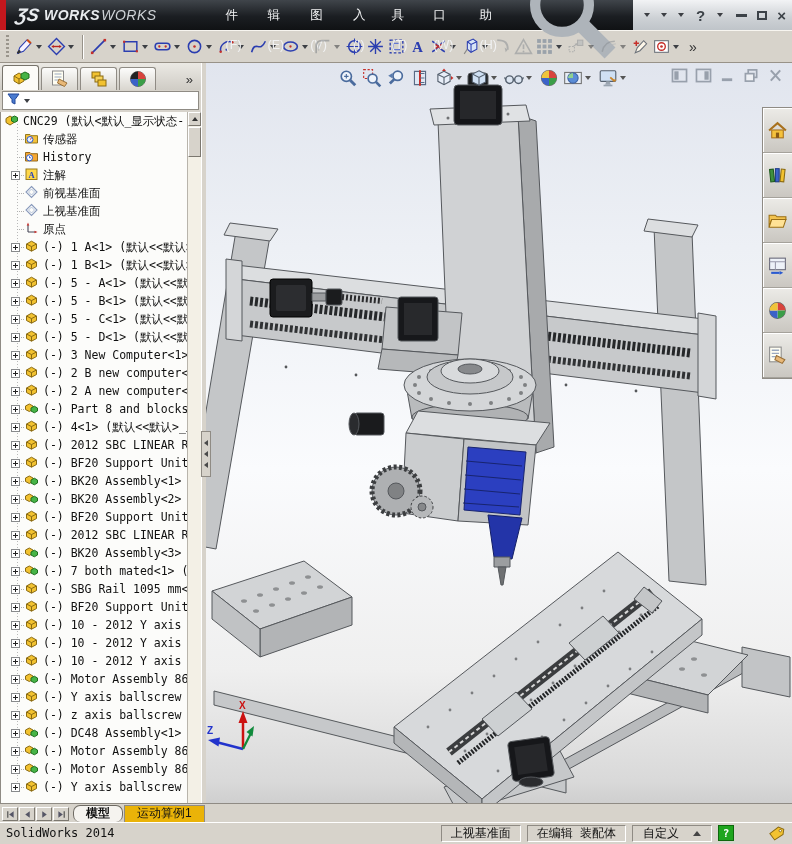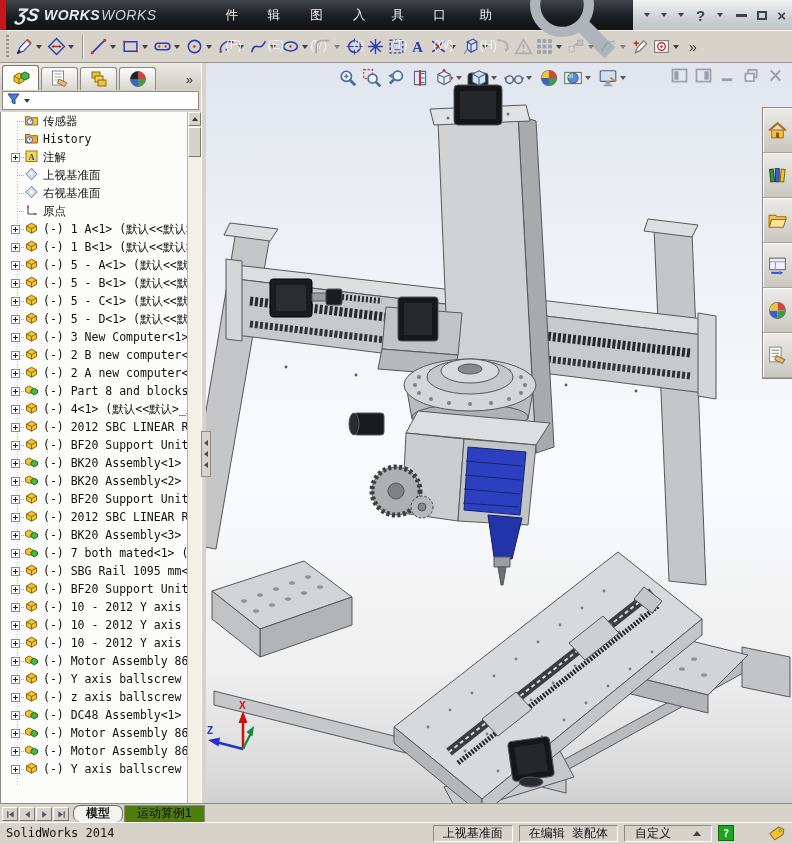--- a/index.html
+++ b/index.html
@@ -87,28 +87,28 @@
 
   .taskpane { position:absolute; top:44px; right:0; width:30px; background:#d0cdc7; border:1px solid #8f8b84; border-right:none; display:flex; flex-direction:column; }
   .tpbtn { height:45px; display:flex; align-items:center; justify-content:center; background:linear-gradient(#ecebe7,#cac7c1); border-bottom:1px solid #a5a29b; box-shadow:inset 1px 1px 0 #fff; }
   .tpbtn .isvg { width:21px; height:21px; }
 
   
   .doctabs { height:19px; flex:none; background:#d7d3cb; box-shadow:inset 0 1px 0 #8f8b84; display:flex; align-items:flex-end; padding:2px 0 0 2px; }
   .tabnav { display:flex; gap:1px; margin-right:4px; margin-bottom:1px; }
   .navbtn { width:16px; height:14px; background:#d7d3cb; border:1px solid; border-color:#fff #7b776f #7b776f #fff; display:flex; align-items:center; justify-content:center; }
   .navbtn .isvg { width:9px; height:9px; }
-  .dtab { height:17px; line-height:15px; padding:0 12px; font-size:12px; color:#111; background:#4d7c0f; border:1px solid #8f8b84; border-bottom:none; margin-right:1px; }
+  .dtab { height:17px; line-height:15px; padding:0 12px; font-size:12px; color:#111; background:#eab308; border:1px solid #8f8b84; border-bottom:none; margin-right:1px; }
   .dtab.active { background:#f5f3ef; font-weight:bold; border-color:#6e6a63;border-radius:7px; }
 
   
   .statusbar { height:22px; flex:none; background:#d7d3cb; box-shadow:inset 0 1px 0 #fff; display:flex; align-items:center; font-family:"DejaVu Sans Mono", monospace; font-size:12px; color:#111; padding:0 3px; }
   .sb-left { flex:1; padding-left:3px; }
   .sb-seg { height:17px; line-height:15px; padding:0 9px; border:1px solid; border-color:#8f8b84 #fff #fff #8f8b84; margin-right:6px; white-space:nowrap; }
-  .sb-custom { display:flex; align-items:center; gap:22px; padding:0 10px; }
+  .sb-custom { display:flex; align-items:center; gap:14px; padding:0 10px; }
   .sb-up { width:0; height:0; border-left:4px solid transparent; border-right:4px solid transparent; border-bottom:5px solid #444; }
   .sb-help { width:16px; height:16px; background:#1ea51e; border:1px solid #0d680d; color:#fff; font-weight:bold; font-size:11px; display:flex; align-items:center; justify-content:center; margin-right:34px; }
   .sb-tag { display:flex; align-items:center; margin-right:4px; }
   .sb-tag .isvg { width:17px; height:17px; }
   .isvg { display:inline-block; line-height:0; }
   .isvg svg { width:100%; height:100%; display:block; }
 </style>
 </head>
 <body>
 
@@ -462,20 +462,27 @@
         </div>
       <div class="filter-row">
         <div class="filter-field">
           <span id="funnelSlot"><span class="isvg s14"><svg viewBox="0 0 14 14">
                   <path d="M1.5 2 H12.5 L8.5 7.5 V12 L5.5 10.5 V7.5 Z" fill="#4a7bd0" stroke="#23489a"></path>
                 </svg></span></span>
           <span class="dd"></span>
         </div>
       </div>
       <div class="tree">
+          <div class="trow root">
+            <span class="ticon"><span class="isvg s14"><svg viewBox="0 0 14 14">
+                  <path d="M1.5 5.5 L5.5 3 L9.5 5.5 V9.5 L5.5 12 L1.5 9.5 Z" fill="#f2c230" stroke="#8a6a12"></path>
+                  <path d="M7 4.5 L10 3 L13 4.5 V8 L10 9.5 L7 8 Z" fill="#46b446" stroke="#1e6e1e"></path>
+                </svg></span></span>
+            <span class="tlabel">CNC29 (默认&lt;默认_显示状态-</span>
+          </div>
           <div class="trow child">
             <span class="expspace"></span>
             <span class="ticon"><span class="isvg s14"><svg viewBox="0 0 14 14">
                   <path d="M1 3.5 h4.5 l1 1.2 H13 V12 H1 Z" fill="#f5c23c" stroke="#96791a"></path>
                   <circle cx="5.5" cy="8.5" r="3" fill="#e8f0fc" stroke="#2a5ad0"></circle>
                   <path d="M5.5 8.5 L7.3 6.8" stroke="#c62f2a"></path>
                 </svg></span></span>
             <span class="tlabel">传感器</span>
           </div>
           <div class="trow child">
@@ -494,29 +501,29 @@
                   <text x="7" y="10.5" font-size="8.5" font-weight="bold" text-anchor="middle" fill="#2240c0" font-family="Liberation Serif, serif">A</text>
                 </svg></span></span>
             <span class="tlabel">注解</span>
           </div>
           <div class="trow child">
             <span class="expspace"></span>
             <span class="ticon"><span class="isvg s14"><svg viewBox="0 0 14 14">
                   <path d="M7 1.5 L12.5 7 L7 12.5 L1.5 7 Z" fill="none" stroke="#8899bb" stroke-width="1.1"></path>
                   <path d="M7 4 L10 7 L7 10 L4 7 Z" fill="none" stroke="#aabbd4" stroke-width="0.9"></path>
                 </svg></span></span>
-            <span class="tlabel">上视基准面</span>
+            <span class="tlabel">前视基准面</span>
           </div>
           <div class="trow child">
             <span class="expspace"></span>
             <span class="ticon"><span class="isvg s14"><svg viewBox="0 0 14 14">
                   <path d="M7 1.5 L12.5 7 L7 12.5 L1.5 7 Z" fill="none" stroke="#8899bb" stroke-width="1.1"></path>
                   <path d="M7 4 L10 7 L7 10 L4 7 Z" fill="none" stroke="#aabbd4" stroke-width="0.9"></path>
                 </svg></span></span>
-            <span class="tlabel">右视基准面</span>
+            <span class="tlabel">上视基准面</span>
           </div>
           <div class="trow child">
             <span class="expspace"></span>
             <span class="ticon"><span class="isvg s14"><svg viewBox="0 0 14 14">
                   <path d="M3.5 11 V4 M3.5 11 H11" stroke="#445" stroke-width="1.1" fill="none"></path>
                   <path d="M3.5 1.5 L2.2 4.5 H4.8 Z" fill="#c62f2a"></path>
                   <path d="M13 11 L10 9.7 V12.3 Z" fill="#c62f2a"></path>
                 </svg></span></span>
             <span class="tlabel">原点</span>
           </div>

